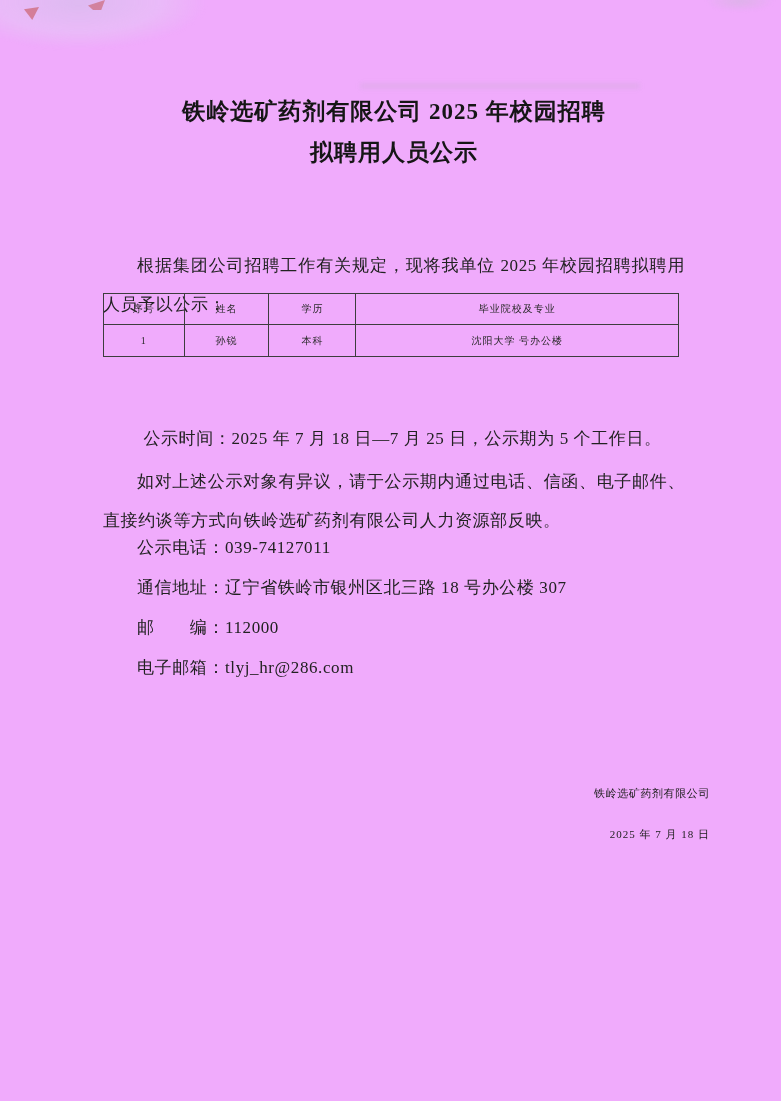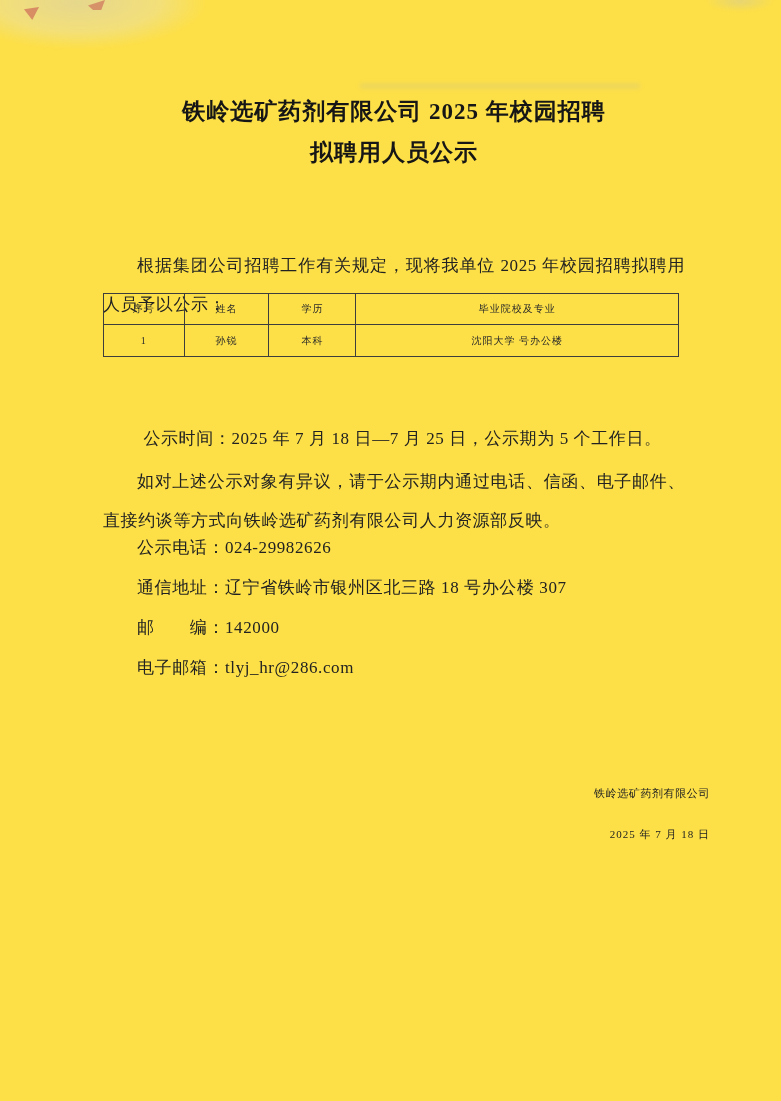--- a/index.html
+++ b/index.html
@@ -1,20 +1,20 @@
 <!DOCTYPE html>
 <html><head>
 <meta charset="utf-8">
 <style>
   html, body { margin: 0; padding: 0; background: #ffffff; }
   .page {
     position: relative;
     width: 781px;
     height: 1101px;
-    background: #fde047;
+    background: #f0abfc;
     overflow: hidden;
     font-family: "Liberation Serif", "DejaVu Serif", serif;
     color: #222222;
   }
   .content {
     position: absolute;
     left: 103px;
     top: 0;
     width: 582px;
     height: 100%;
@@ -137,23 +137,23 @@
           <td>沈阳大学  号办公楼</td>
         </tr>
       </tbody>
     </table>
 
     <p class="para period">公示时间：2025 年 7 月 18 日—7 月 25 日，公示期为 5 个工作日。</p>
 
     <p class="para objection">如对上述公示对象有异议，请于公示期内通过电话、信函、电子邮件、直接约谈等方式向铁岭选矿药剂有限公司人力资源部反映。</p>
 
     <ul class="contact-list">
-      <li>公示电话：024-29982626</li>
+      <li>公示电话：039-74127011</li>
       <li>通信地址：辽宁省铁岭市银州区北三路 18 号办公楼 307</li>
-      <li>邮　　编：142000</li>
+      <li>邮　　编：112000</li>
       <li>电子邮箱：tlyj_hr@286.com</li>
     </ul>
 
     <div class="signature">
       <div class="sig-company">铁岭选矿药剂有限公司</div>
       <div class="sig-date">2025 年 7 月 18 日</div>
     </div>
 
   </div>
 </div>

